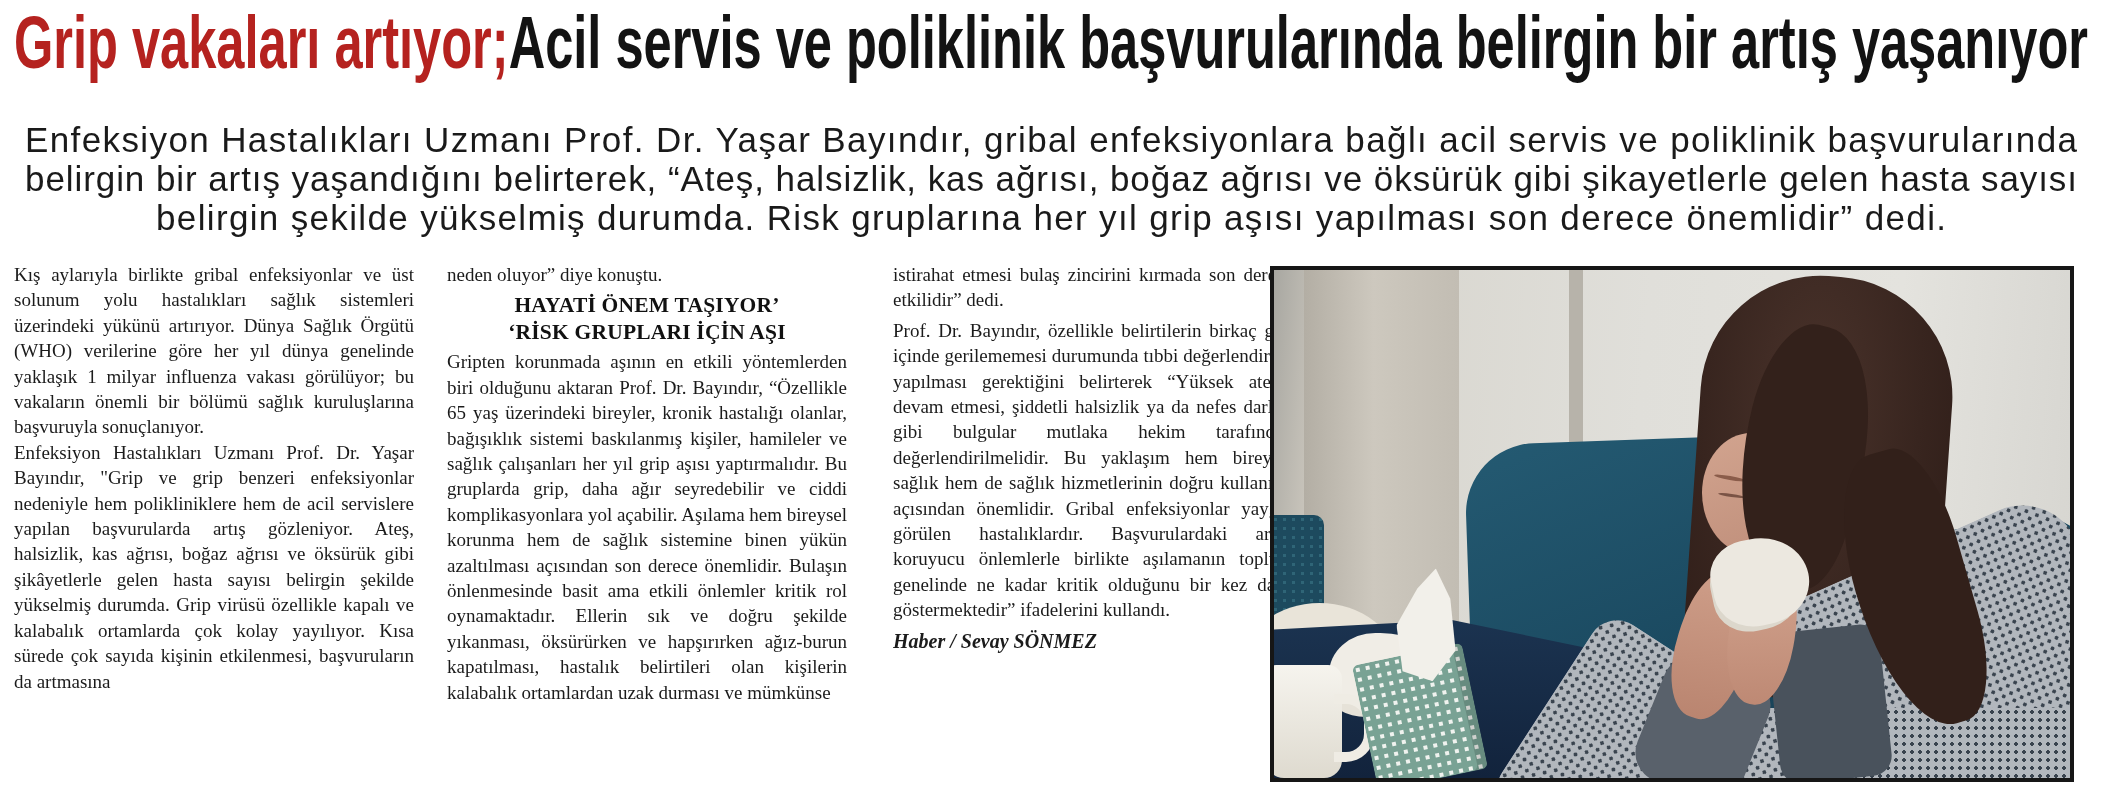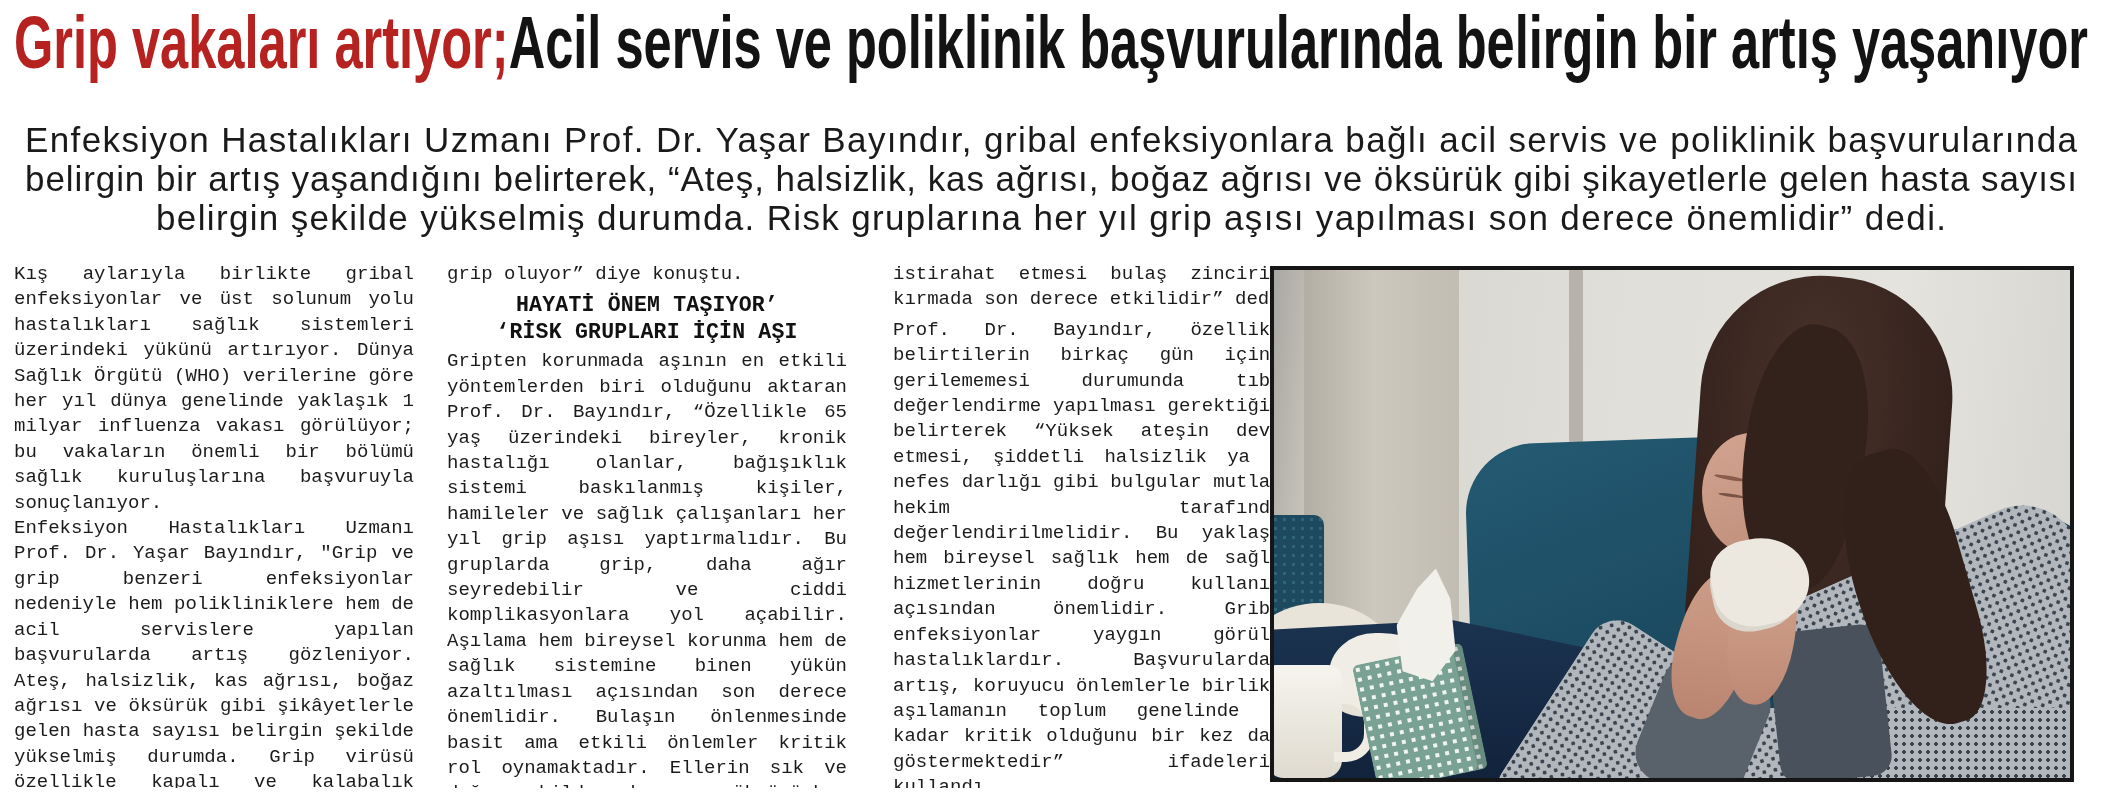--- a/index.html
+++ b/index.html
@@ -11,21 +11,21 @@
   .headline-svg text{font-family:"Liberation Sans",sans-serif;font-weight:bold;font-size:74px;}
   .hl-red{fill:#b5221f;}
   .hl-black{fill:#131313;}
 
   
   .lede-svg{position:absolute;left:14px;top:118px;}
   .lede-svg text{font-family:"Liberation Sans",sans-serif;font-size:35px;fill:#1a1a1a;}
 
   
   .col{position:absolute;top:262px;width:400px;height:526px;overflow:hidden;
-       font-size:19px;line-height:25.4px;text-align:justify;font-family:Liberation Mono, monospace;}
+       font-size:19px;line-height:25.4px;text-align:justify;}
   #col1{left:14px;}
   #col2{left:447px;}
   #col3{left:893px;}
   .bodypar{margin:0;}
   .colhead{font-weight:bold;text-align:center;font-size:21.5px;line-height:27px;
            margin:5px 0 3px 0;letter-spacing:.2px;color:#111;}
   .byline{margin-top:6px;text-align:left;font-weight:bold;font-style:italic;font-size:20px;}
 
   
   #photo{position:absolute;left:1270px;top:266px;width:796px;height:508px;
@@ -55,21 +55,21 @@
     <text x="1037" y="73" text-anchor="middle" textLength="2052" lengthAdjust="spacing">belirgin bir artış yaşandığını belirterek, “Ateş, halsizlik, kas ağrısı, boğaz ağrısı ve öksürük gibi şikayetlerle gelen hasta sayısı</text>
     <text x="1037" y="112" text-anchor="middle" textLength="1790" lengthAdjust="spacing">belirgin şekilde yükselmiş durumda. Risk gruplarına her yıl grip aşısı yapılması son derece önemlidir” dedi.</text>
   </svg>
 
   <div class="col" id="col1">
     <p class="bodypar">Kış aylarıyla birlikte gribal enfeksiyonlar ve üst solunum yolu hastalıkları sağlık sistemleri üzerindeki yükünü artırıyor. Dünya Sağlık Örgütü (WHO) verilerine göre her yıl dünya genelinde yaklaşık 1 milyar influenza vakası görülüyor; bu vakaların önemli bir bölümü sağlık kuruluşlarına başvuruyla sonuçlanıyor.</p>
     <p class="bodypar">Enfeksiyon Hastalıkları Uzmanı Prof. Dr. Yaşar Bayındır, "Grip ve grip benzeri enfeksiyonlar nedeniyle hem polikliniklere hem de acil servislere yapılan başvurularda artış gözleniyor. Ateş, halsizlik, kas ağrısı, boğaz ağrısı ve öksürük gibi şikâyetlerle gelen hasta sayısı belirgin şekilde yükselmiş durumda. Grip virüsü özellikle kapalı ve kalabalık ortamlarda çok kolay yayılıyor. Kısa sürede çok sayıda kişinin etkilenmesi, başvuruların da artmasına</p>
   </div>
 
   <div class="col" id="col2">
-    <p class="bodypar">grip oluyor” diye konuştu.</p>
+    <p class="bodypar">neden oluyor” diye konuştu.</p>
     <div class="colhead">
       <div>HAYATİ ÖNEM TAŞIYOR’</div>
       <div>‘RİSK GRUPLARI İÇİN AŞI</div>
     </div>
     <p class="bodypar">Gripten korunmada aşının en etkili yöntemlerden biri olduğunu aktaran Prof. Dr. Bayındır, “Özellikle 65 yaş üzerindeki bireyler, kronik hastalığı olanlar, bağışıklık sistemi baskılanmış kişiler, hamileler ve sağlık çalışanları her yıl grip aşısı yaptırmalıdır. Bu gruplarda grip, daha ağır seyredebilir ve ciddi komplikasyonlara yol açabilir. Aşılama hem bireysel korunma hem de sağlık sistemine binen yükün azaltılması açısından son derece önemlidir. Bulaşın önlenmesinde basit ama etkili önlemler kritik rol oynamaktadır. Ellerin sık ve doğru şekilde yıkanması, öksürürken ve hapşırırken ağız-burun kapatılması, hastalık belirtileri olan kişilerin kalabalık ortamlardan uzak durması ve mümkünse</p>
   </div>
 
   <div class="col" id="col3">
     <p class="bodypar">istirahat etmesi bulaş zincirini kırmada son derece etkilidir” dedi.</p>
     <div class="colhead">

